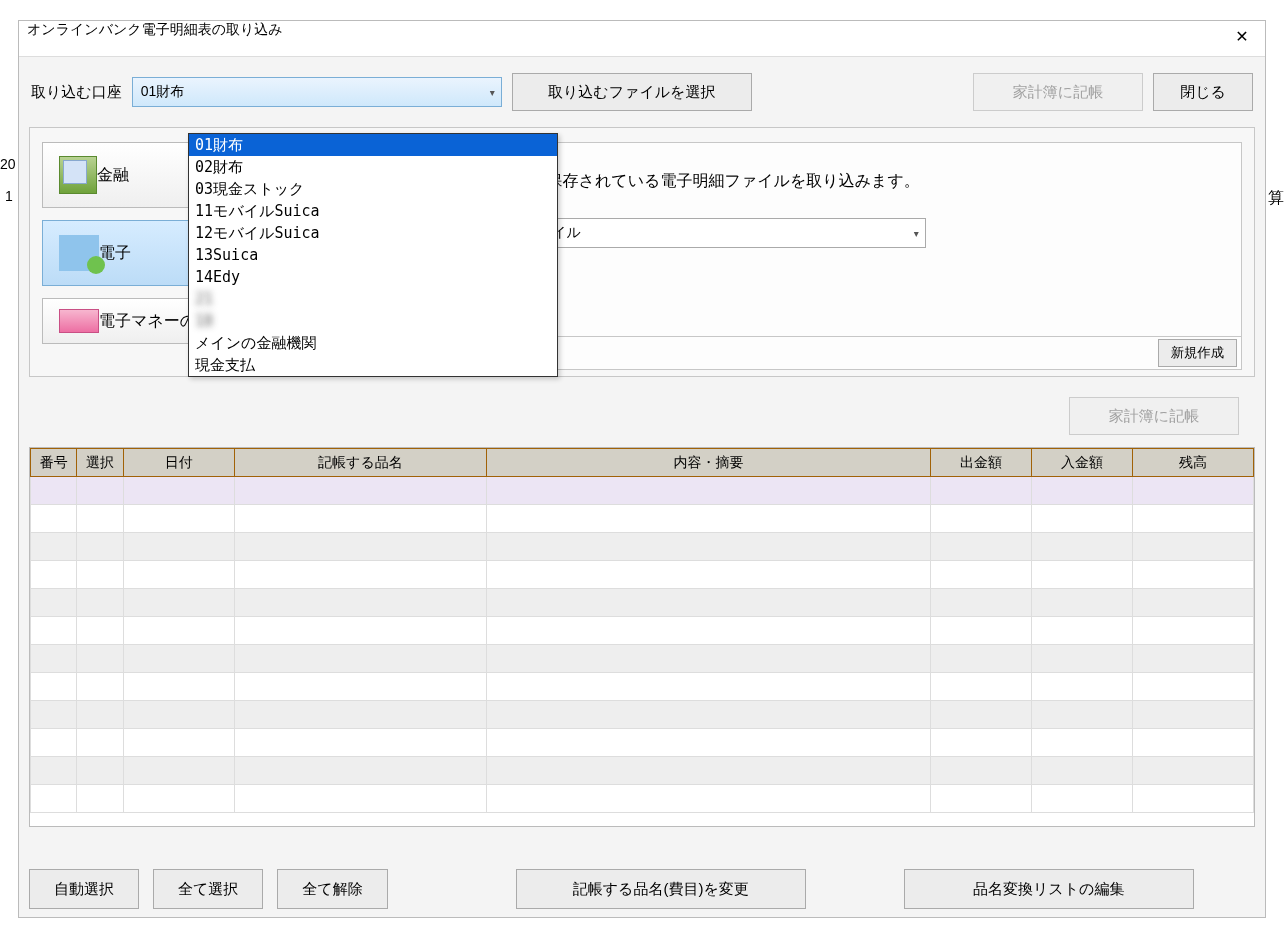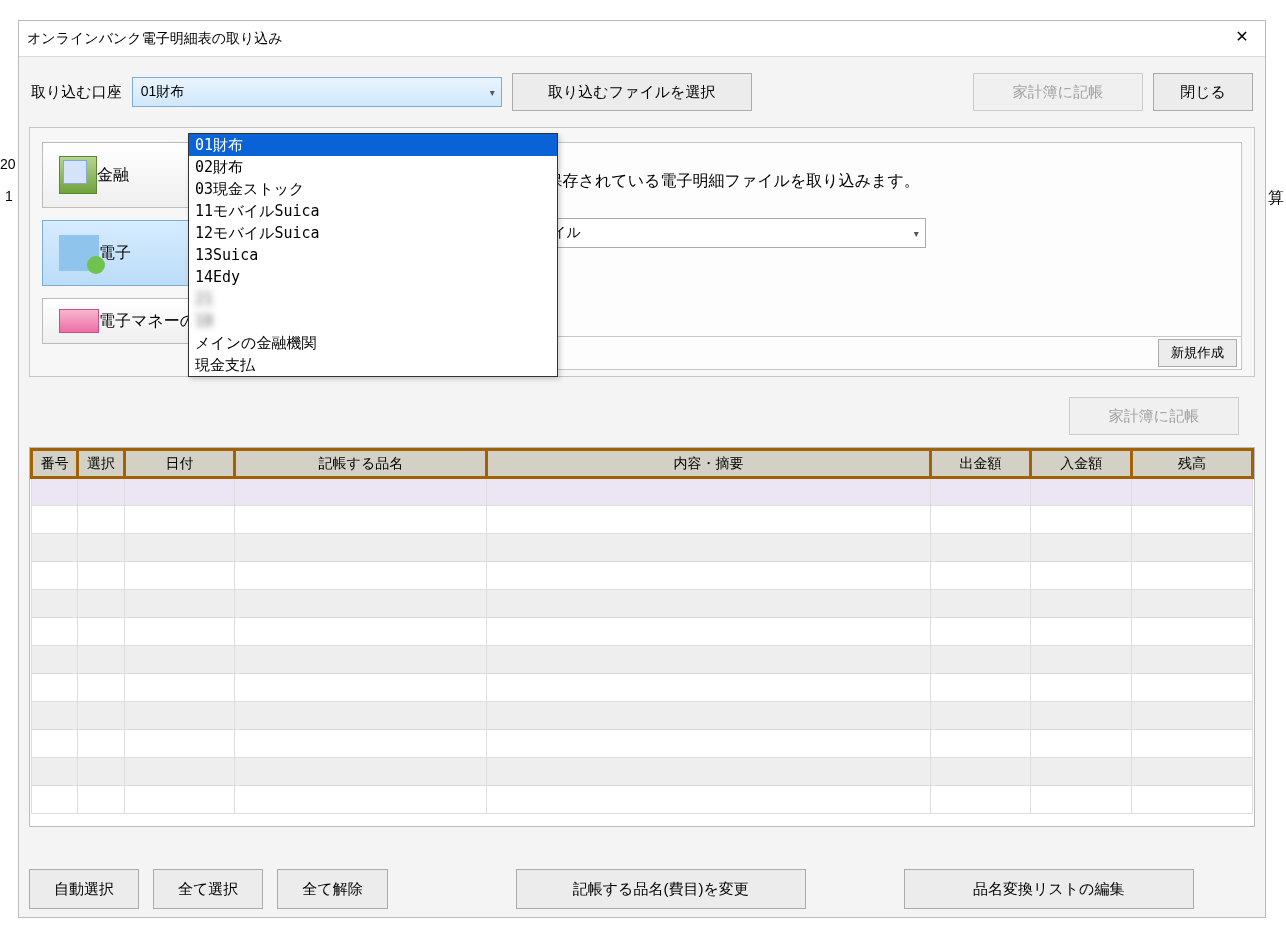--- a/index.html
+++ b/index.html
@@ -27,21 +27,20 @@
     width: 1248px;
     height: 898px;
     background: #f4f4f4;
     border: 1px solid #bbb;
   }
   .title-bar {
     height: 36px;
     background: #ffffff;
     border-bottom: 1px solid #ddd;
     display: flex;
-    align-items: center;
     padding: 0 8px;
     position: relative;
   }
   .title-text { font-size: 14px; }
   .close-btn {
     position: absolute;
     right: 0; top: 0;
     width: 46px; height: 30px;
     display:flex; align-items:center; justify-content:center;
     cursor: pointer;
@@ -193,21 +192,21 @@
   .grid {
     margin: 4px 10px;
     border:1px solid #bbb;
     height: 380px;
     background:#fff;
     overflow:hidden;
   }
   .grid table { border-collapse:collapse; width:100%; }
   .grid th {
     background:#d3d0c6;
-    border:3px solid #a16207;
+    border:1px solid #a16207;
     font-weight:normal;
     font-size:14px;
     height:28px;
     padding:0 4px;
     text-align:center;
   }
   .grid td {
     border:1px solid #ddd;
     height:28px;
   }

